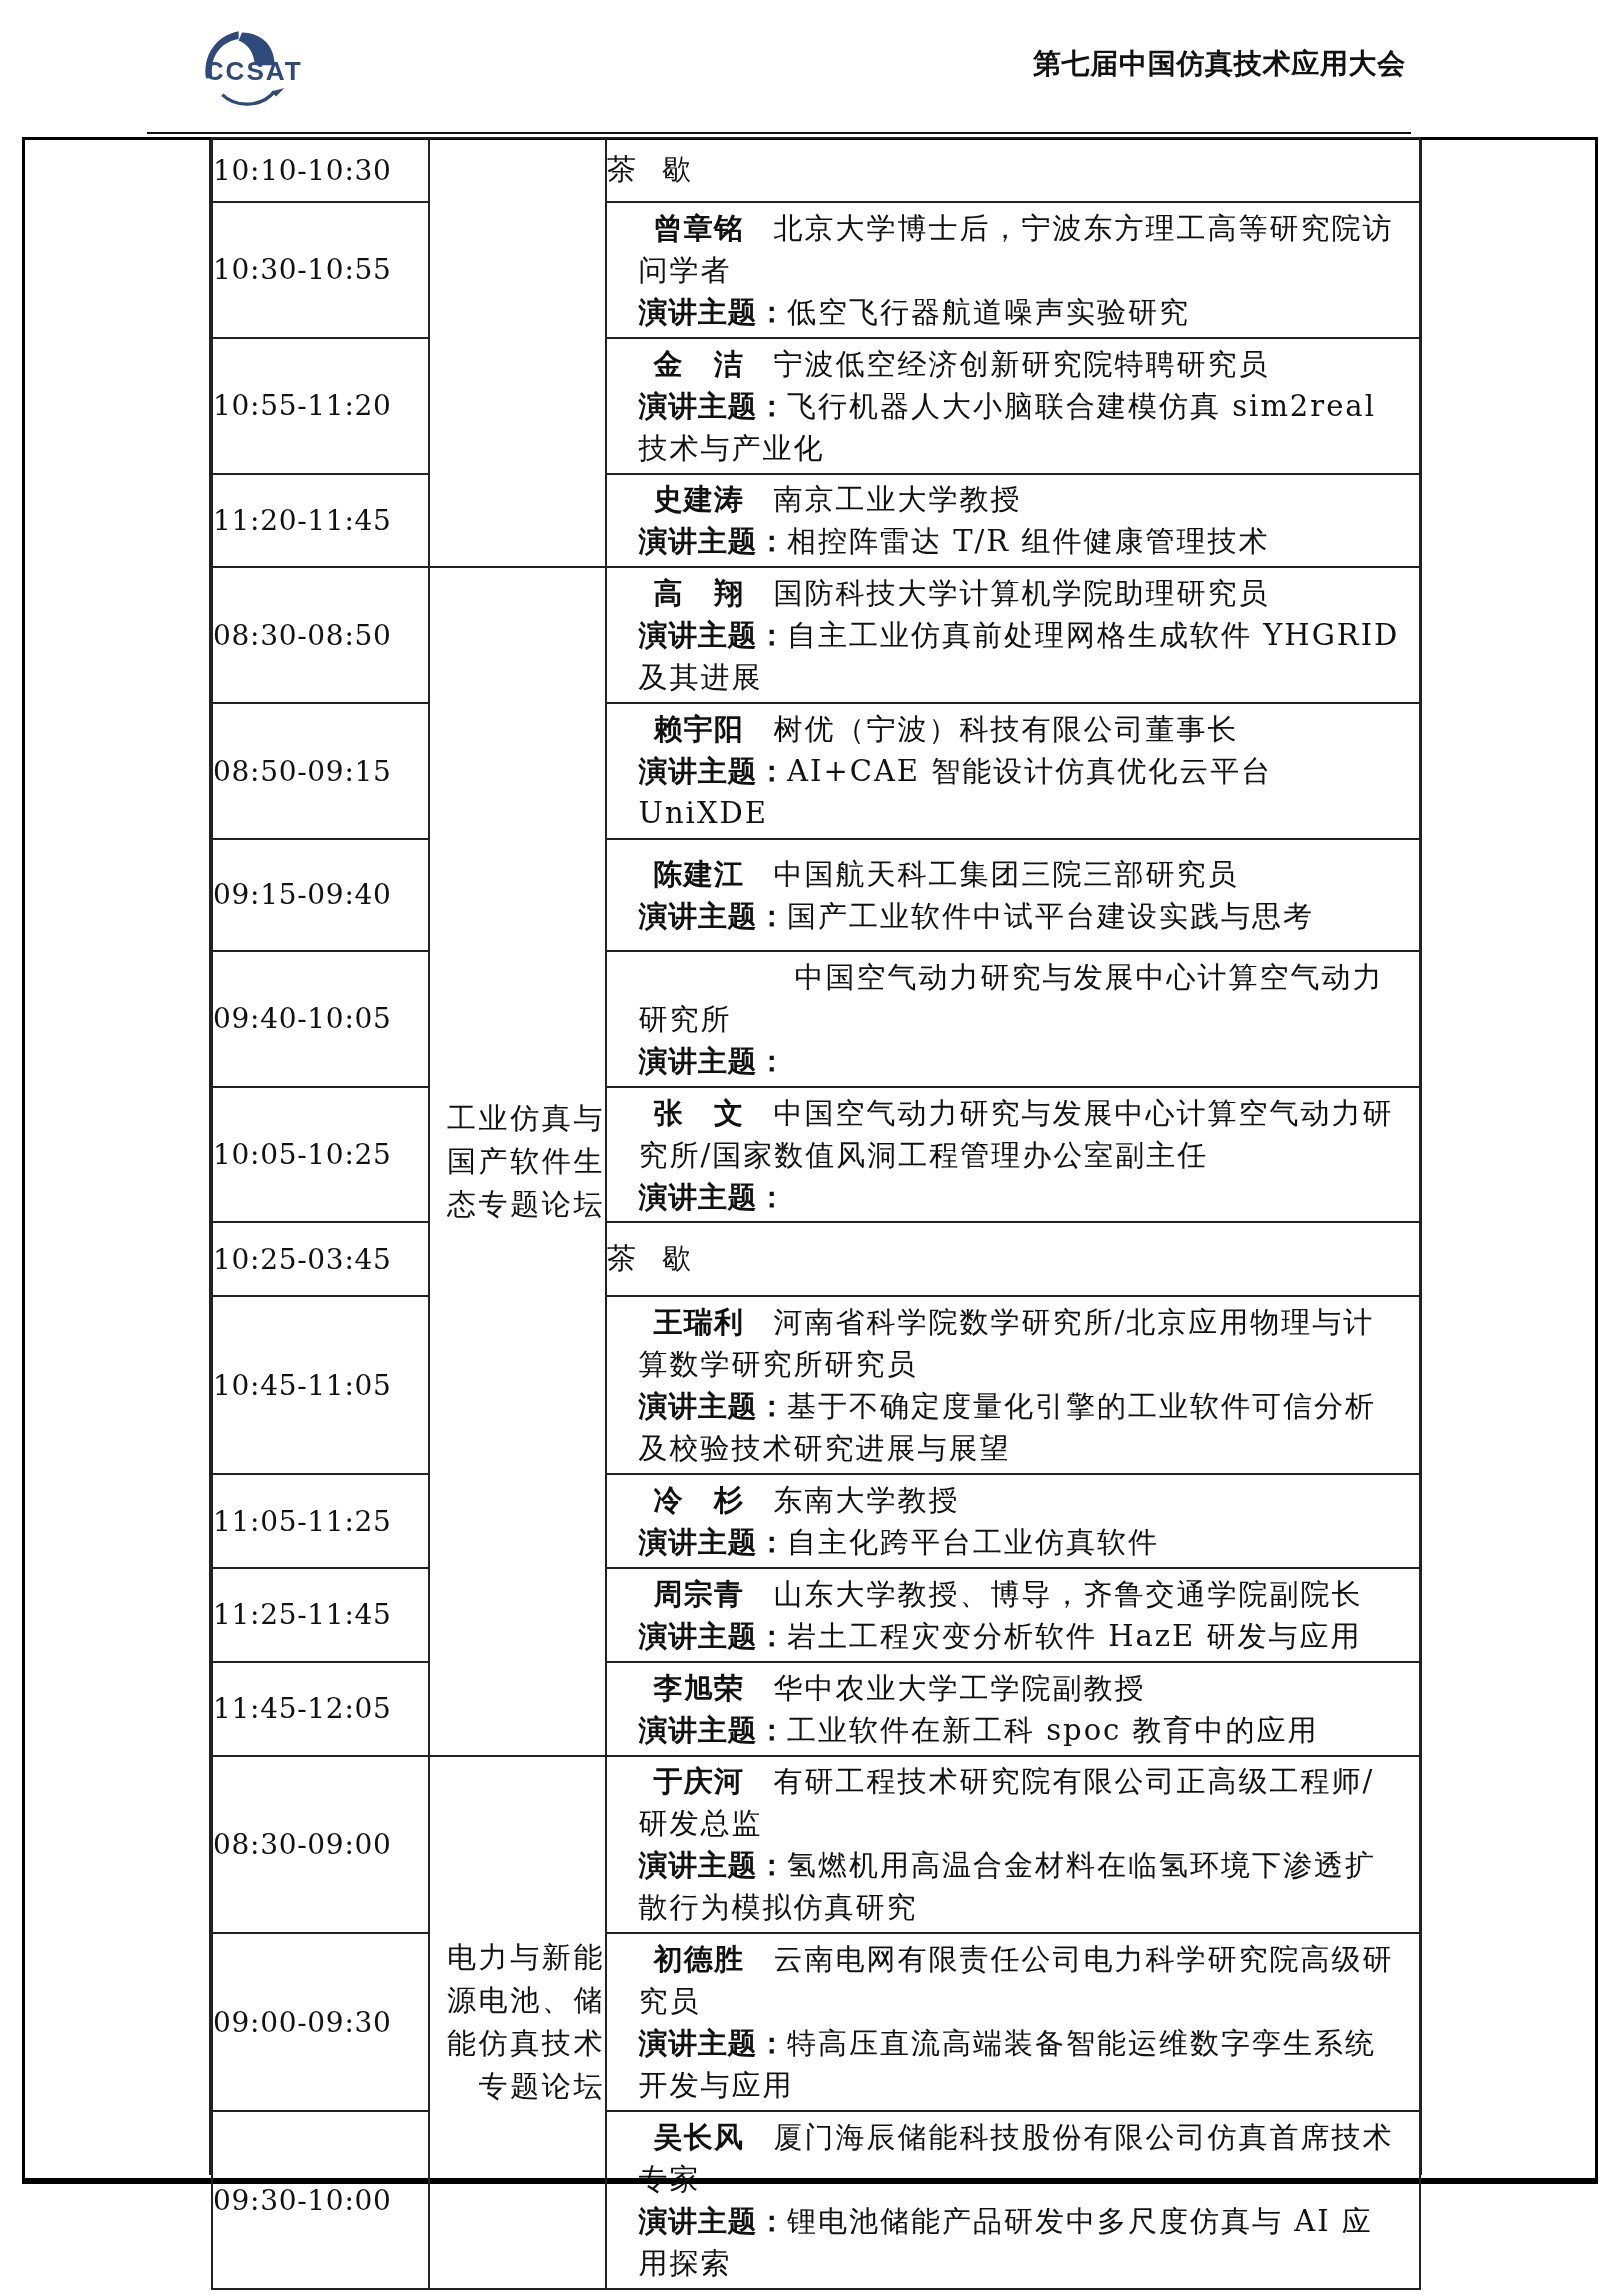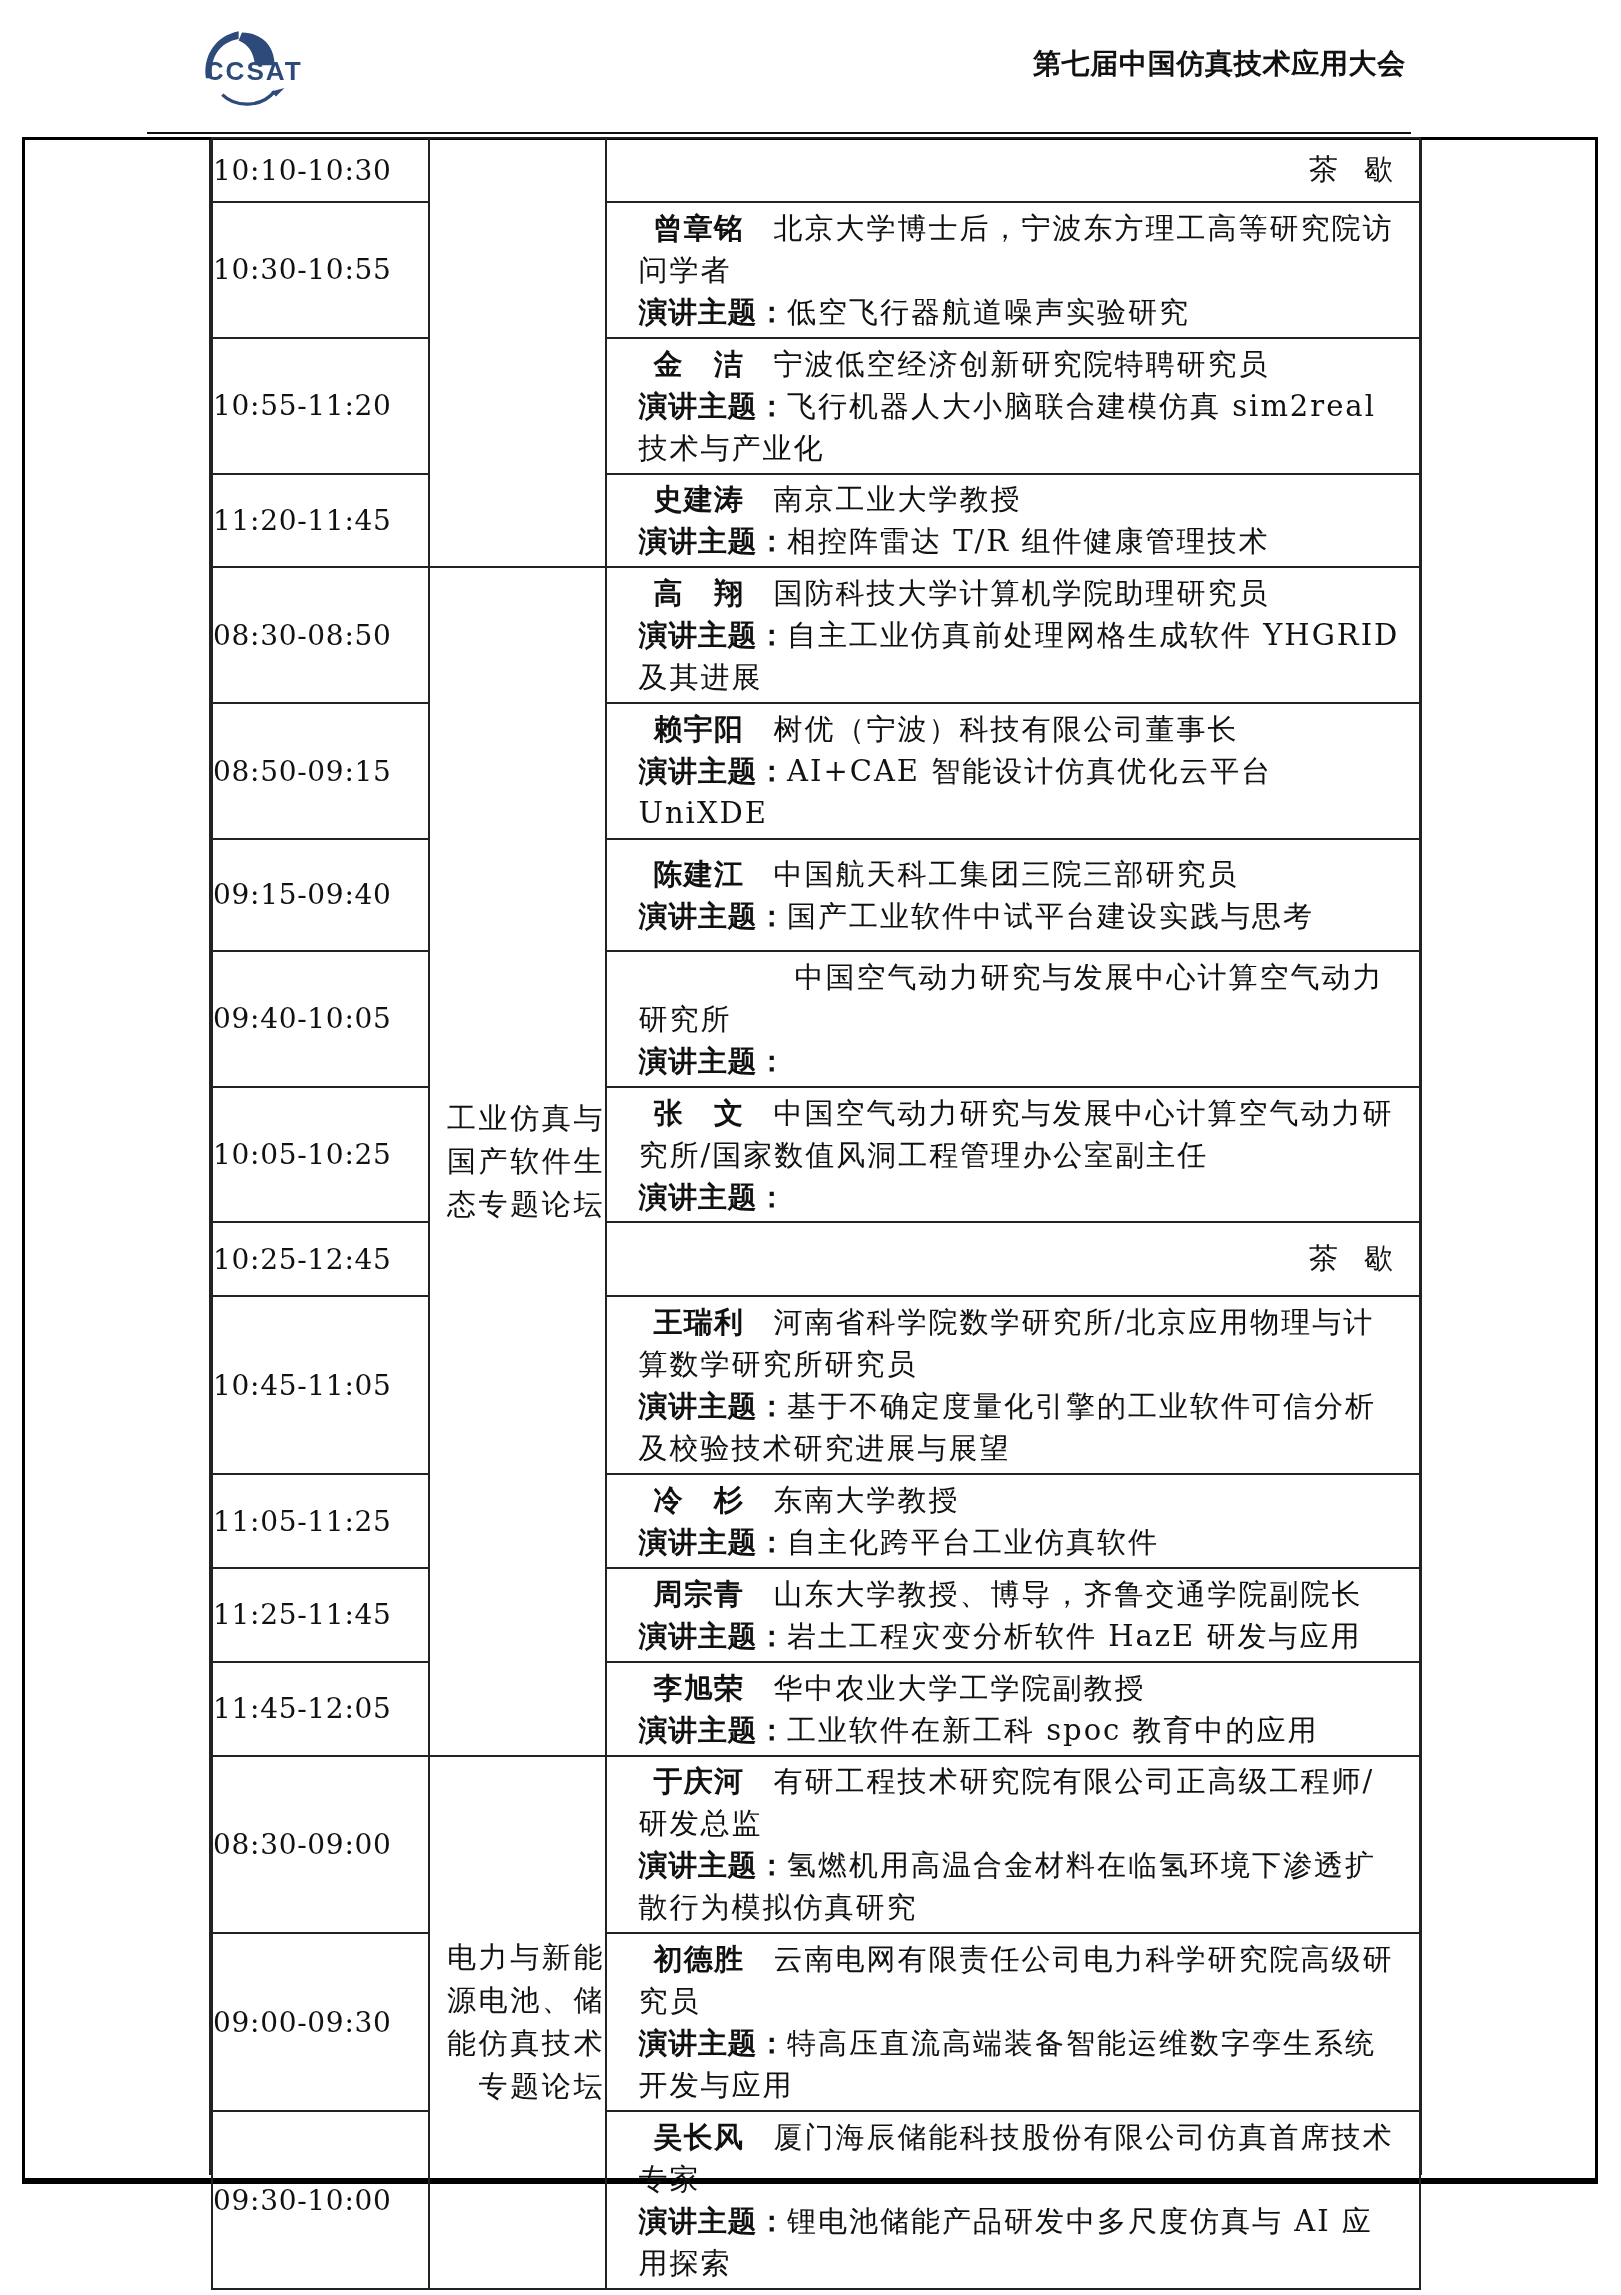--- a/index.html
+++ b/index.html
@@ -20,21 +20,21 @@
 
   table.sched { position:absolute; left:211px; top:137px; width:1208px; border-collapse:collapse; table-layout:fixed; }
   table.sched td { border:2px solid #222; padding:0; vertical-align:middle; }
   .col-time { width:217px; }
   .col-track { width:177px; }
   .col-talk { width:814px; }
 
   td.time { font-size:28px; letter-spacing:0.7px; }
   td.track { text-align:right; font-size:29px; line-height:43px; padding:0 7.9px; letter-spacing:2.6px; }
   td.talk { padding:3.9px 15.8px 3.9px 31.5px !important; font-size:29px; line-height:42px; letter-spacing:2px; }
-  td.break { text-align:right; font-size:29px; letter-spacing:26px; }
+  td.break { text-align:left; font-size:29px; letter-spacing:26px; }
   td.thick-top { border-top:4.6px double #222; }
 
   .name { font-family:"DejaVu Sans","Liberation Sans",sans-serif; font-weight:bold; letter-spacing:1.3px; margin-right:29px;margin-left:15px; }
   .lbl { font-family:"DejaVu Sans","Liberation Sans",sans-serif; font-weight:bold; letter-spacing:0.7px; }
   .side-left { position:absolute; left:25px; top:140px; width:186px; height:2035px; border-right:2px solid #222; box-sizing:border-box; }
   .side-right { position:absolute; left:1420px; top:140px; width:0; height:2035px; border-left:2px solid #222; }
 </style>
 </head>
 <body>
 
@@ -119,21 +119,21 @@
         </td>
       </tr>
       <tr style="height: 131px;">
         <td class="time">10:05-10:25</td>
         <td class=" talk">
           <div><span class="name">张　文</span><span>中国空气动力研究与发展中心计算空气动力研究所/国家数值风洞工程管理办公室副主任</span></div>
           <div><span class="lbl">演讲主题：</span><span></span></div>
         </td>
       </tr>
       <tr style="height: 74px;">
-        <td class="time">10:25-12:45</td>
+        <td class="time">10:25-03:45</td>
         <td class=" break">茶歇</td>
       </tr>
       <tr style="height: 172px;">
         <td class="time">10:45-11:05</td>
         <td class=" talk">
           <div><span class="name">王瑞利</span><span>河南省科学院数学研究所/北京应用物理与计算数学研究所研究员</span></div>
           <div><span class="lbl">演讲主题：</span><span>基于不确定度量化引擎的工业软件可信分析及校验技术研究进展与展望</span></div>
         </td>
       </tr>
       <tr style="height: 86px;">

